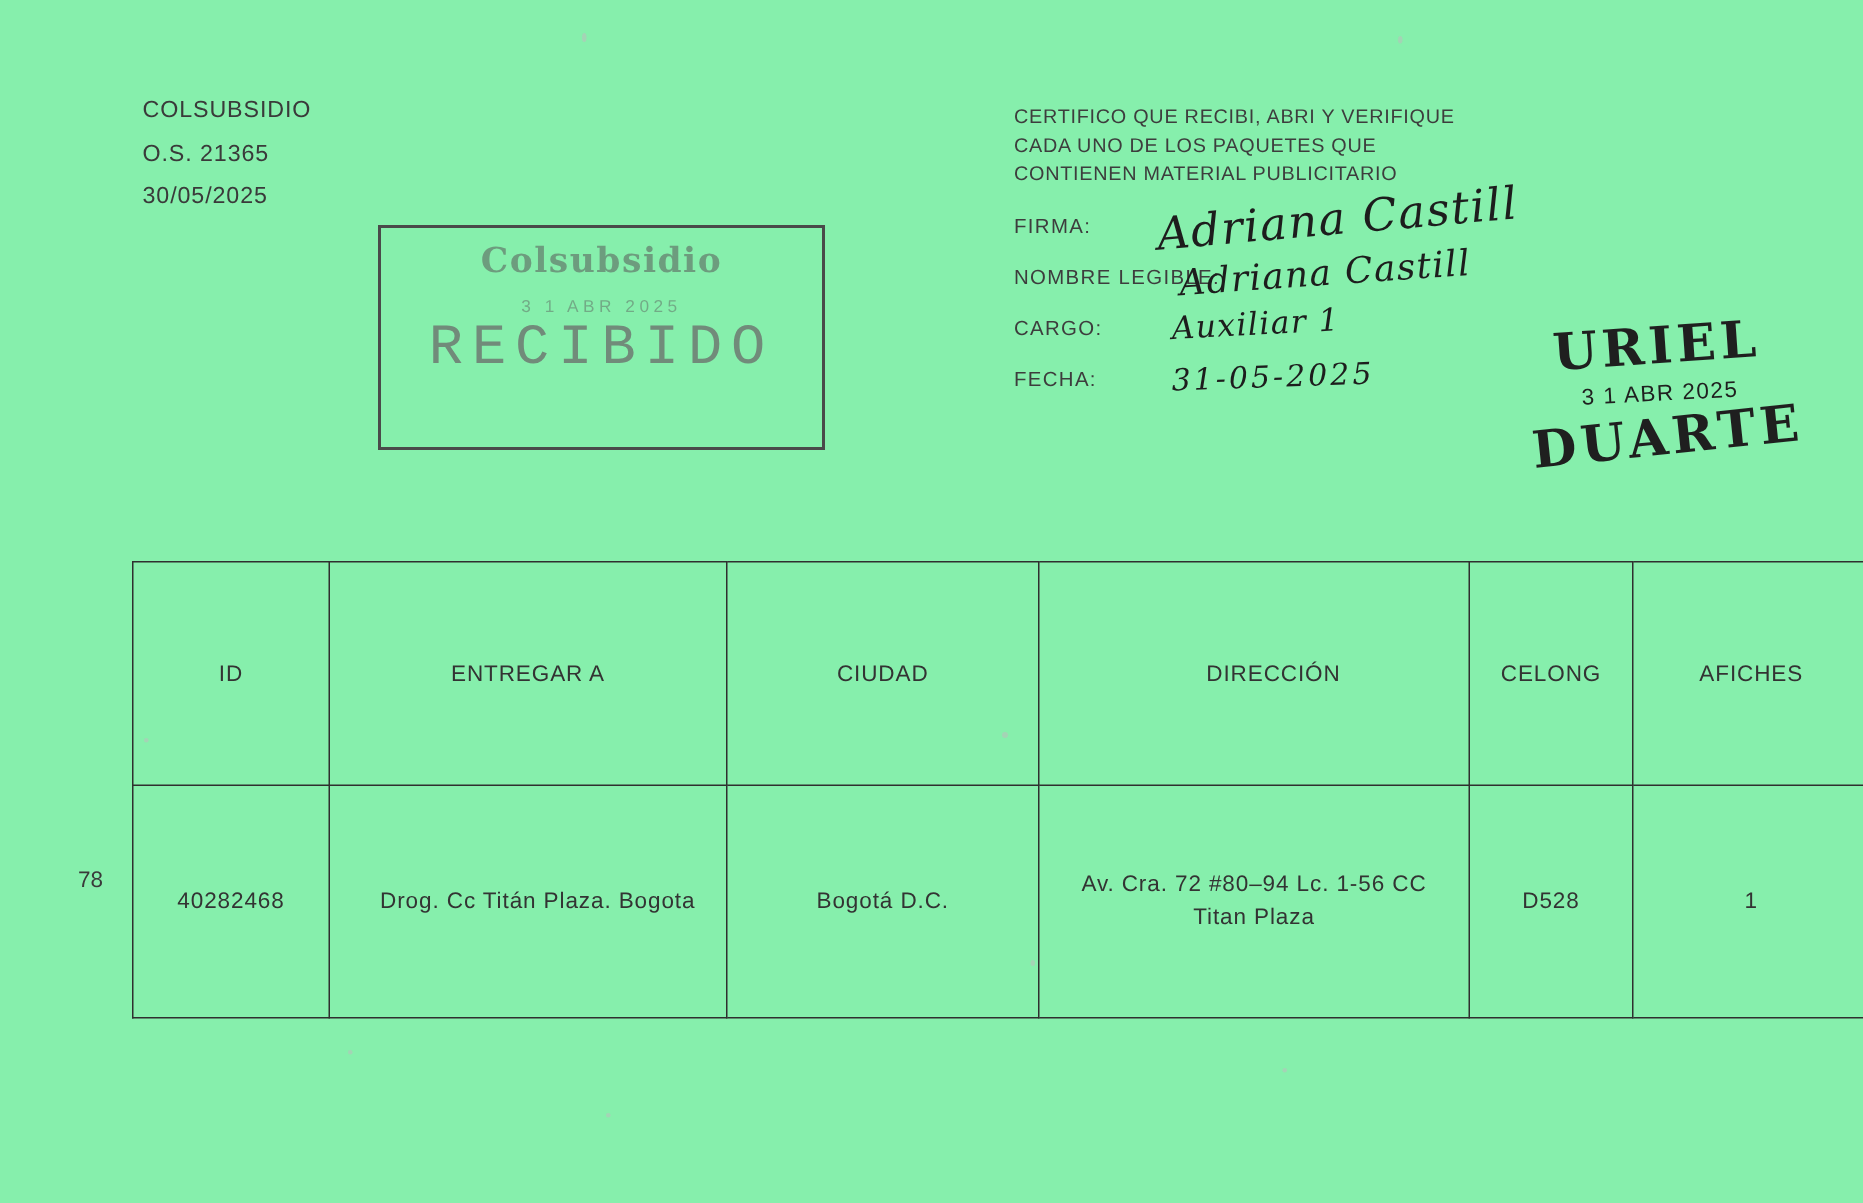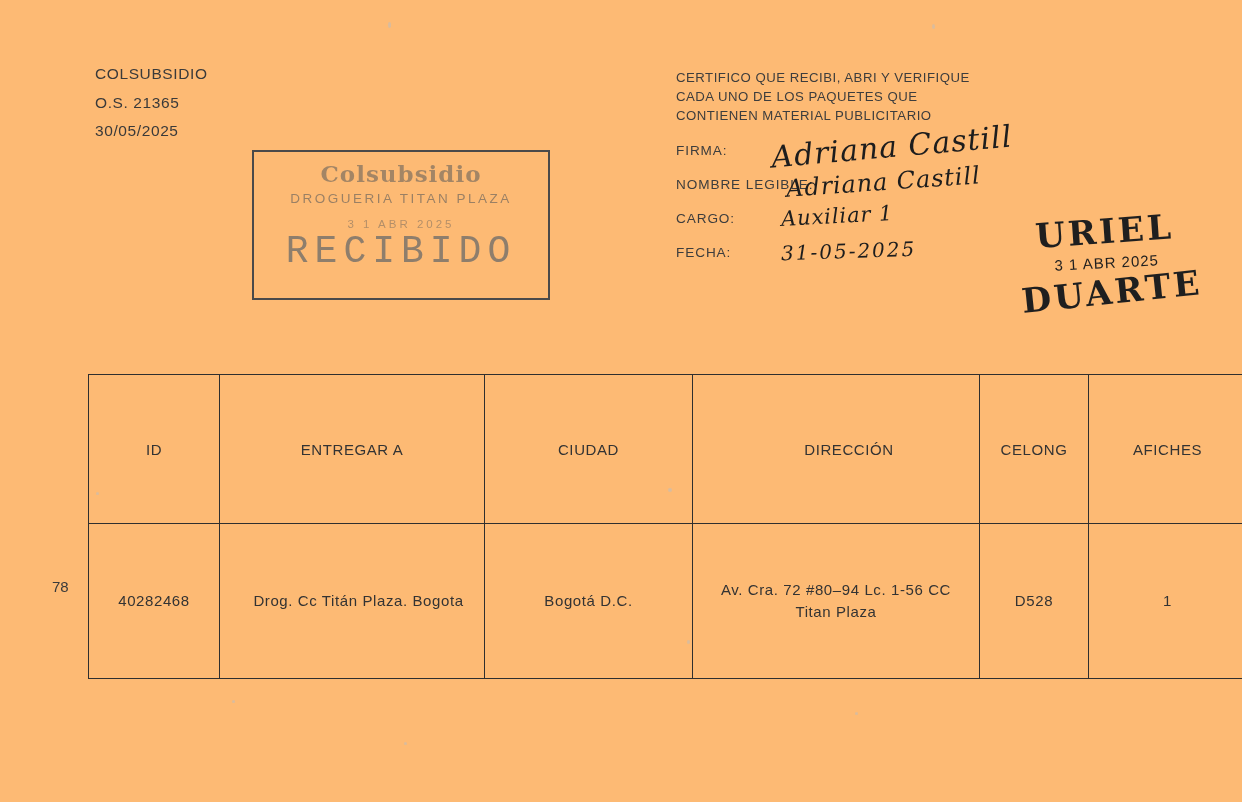--- a/index.html
+++ b/index.html
@@ -12,21 +12,21 @@
     height: 802px;
     position: relative;
     font-family: "Liberation Sans", sans-serif;
     color: #2b2b2b;
     overflow: hidden;
   }
 
   .page {
     position: absolute;
     inset: 0;
-    background: #fdba74;
+    background: #86efac;
   }
 
   
   .speck {
     position: absolute;
     background: #bdbdbd;
     border-radius: 50%;
     opacity: .55;
   }
 
@@ -232,21 +232,20 @@
   <div class="speck" style="left:232px;top:700px;width:3px;height:3px;"></div>
 
   <div class="hdr-left">
     <div>COLSUBSIDIO</div>
     <div>O.S. 21365</div>
     <div>30/05/2025</div>
   </div>
 
   <div class="stamp-recibido">
     <div class="s-title">Colsubsidio</div>
-    <div class="s-sub">DROGUERIA  TITAN PLAZA</div>
     <div class="s-small">3 1  ABR  2025</div>
     <div class="s-big">RECIBIDO</div>
   </div>
 
   <div class="hdr-right">
     <div class="cert">
       <div>CERTIFICO QUE RECIBI, ABRI Y VERIFIQUE</div>
       <div>CADA  UNO DE LOS PAQUETES QUE</div>
       <div>CONTIENEN MATERIAL PUBLICITARIO</div>
     </div>

